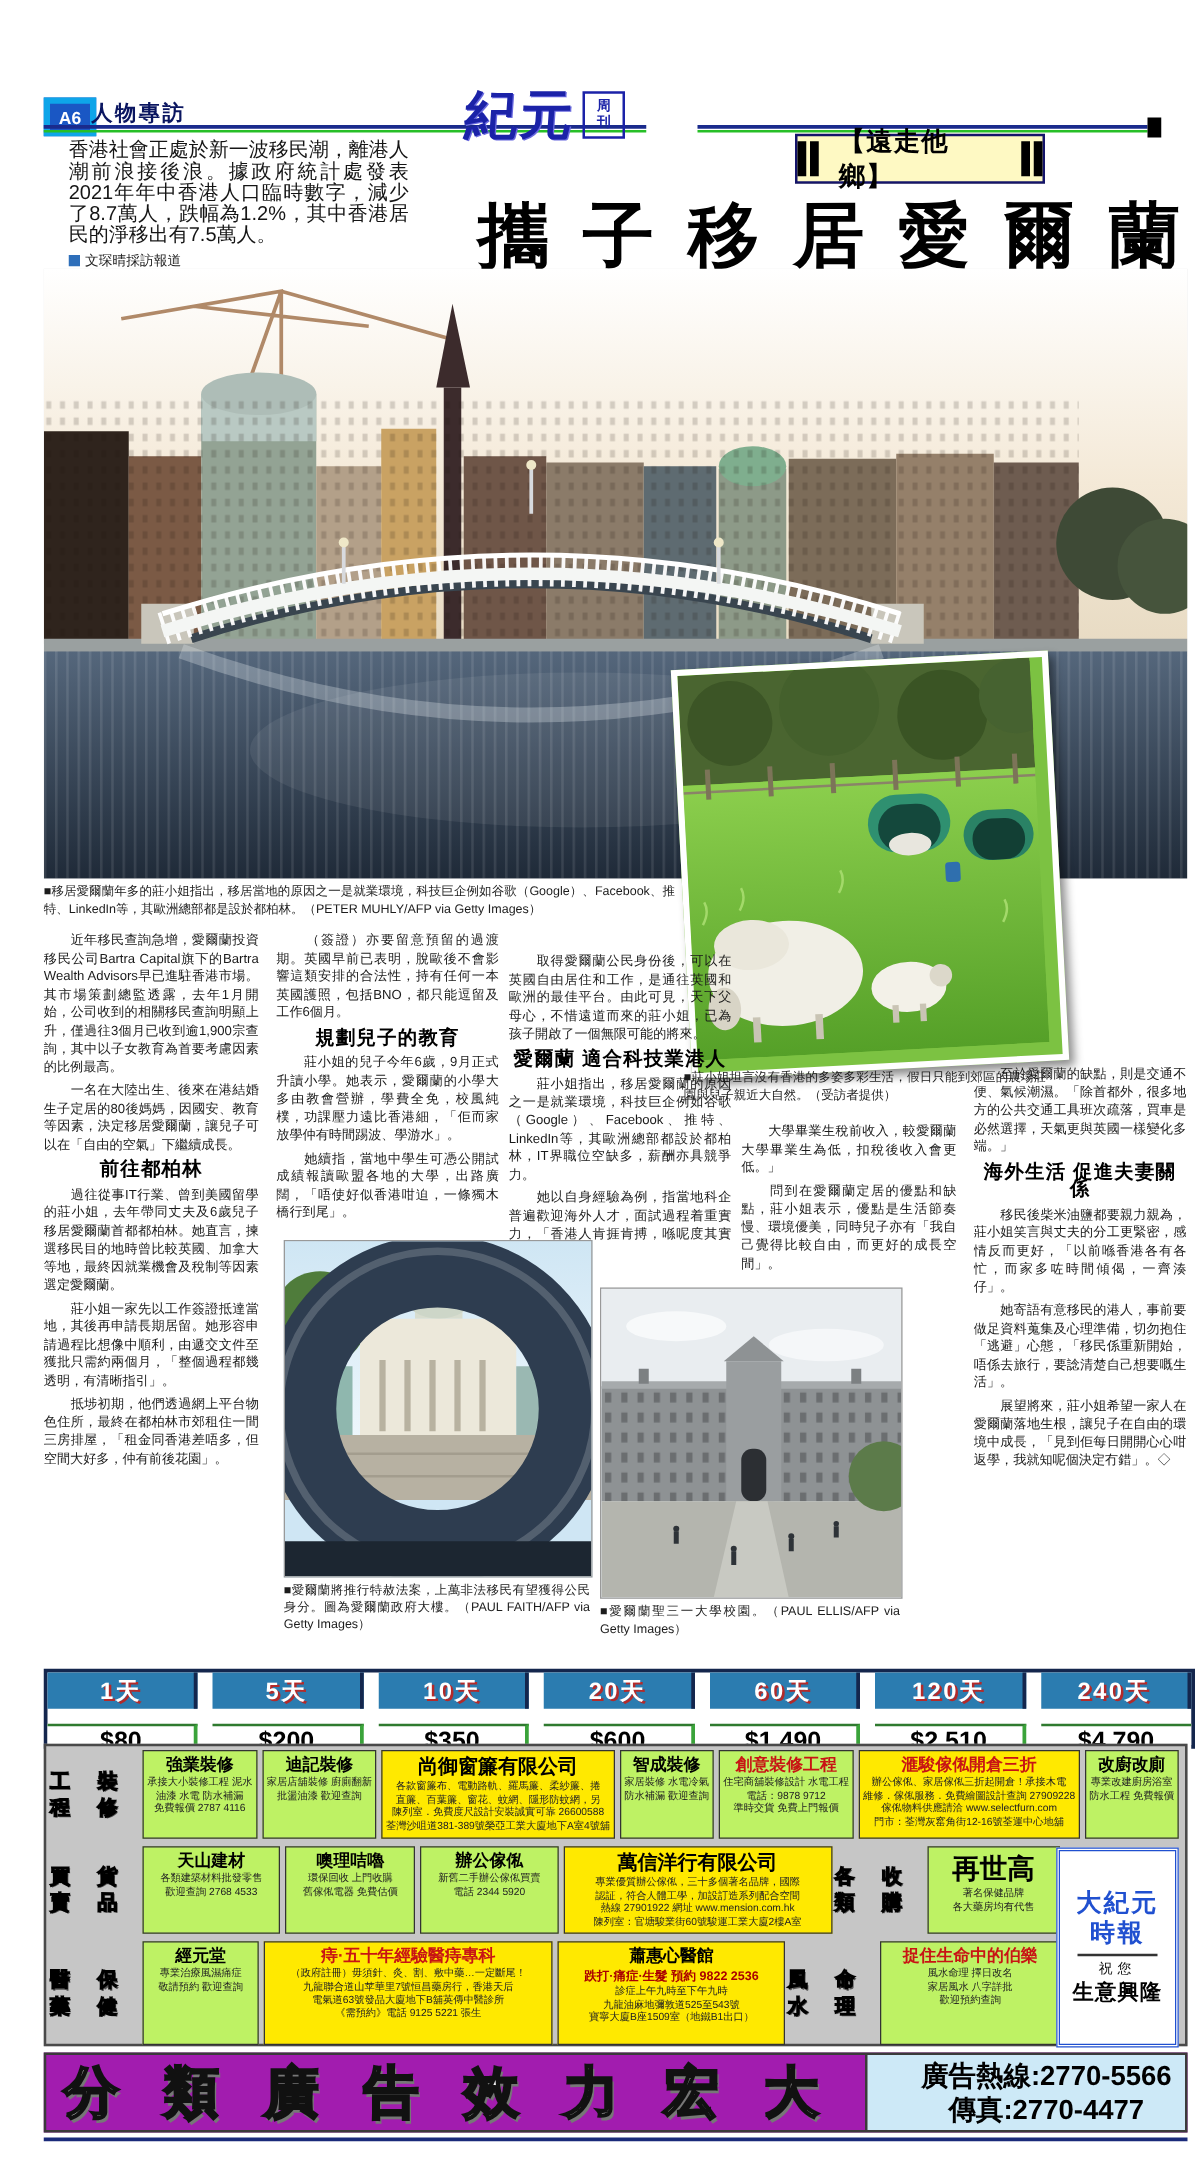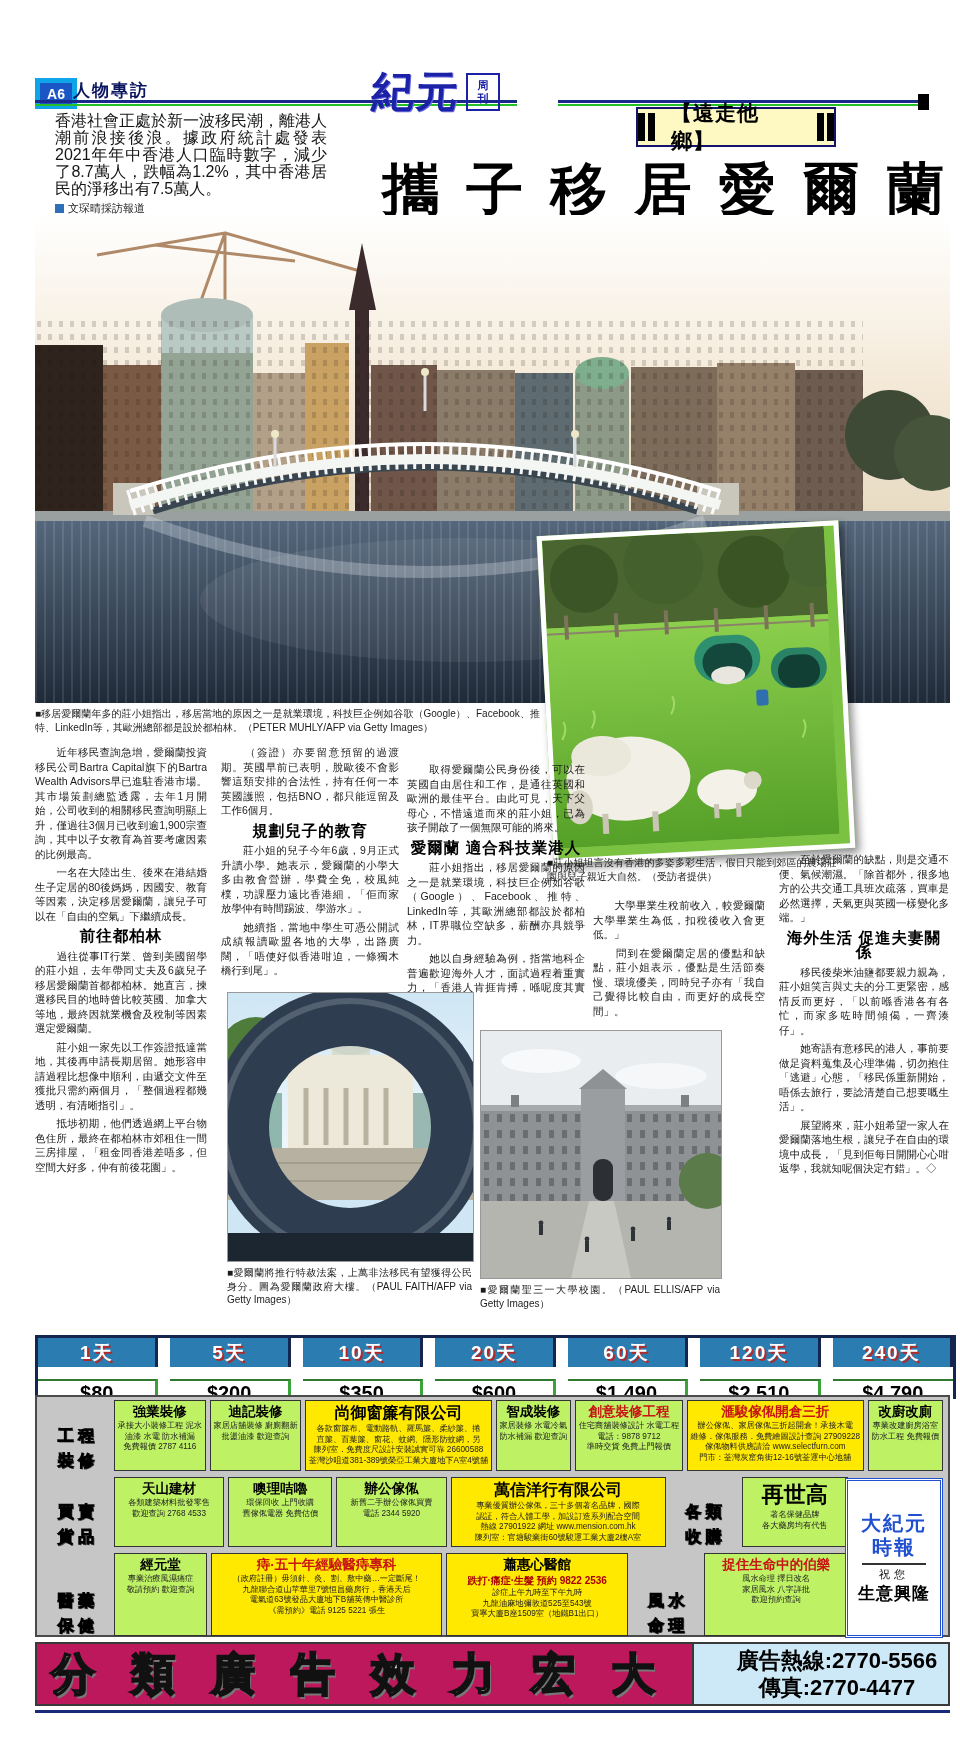--- a/index.html
+++ b/index.html
@@ -60,38 +60,38 @@
             text-shadow:2px 2px 0 #b32a2a;}
   .price .v{background:#fff;color:#000;font-weight:bold;font-size:20px;display:flex;align-items:center;
             justify-content:center;border-right:3px solid #3aa33a;border-top:2px solid #2f7a2f;}
   .price .h:last-child,.price .v:last-child{border-right:none;}
   
   .cls{left:35px;top:1395px;width:915px;height:242px;background:#c6c6c6;border:2px solid #4a4a4a;box-sizing:border-box;}
   .cls-row{display:flex;align-items:stretch;padding:2px 3px;box-sizing:border-box;}
   .r1{height:77px;}
   .r2{height:76px;padding-right:98px !important;}
   .r3{height:89px;padding-right:98px !important;}
-  .cat{flex:0 0 72px;display:flex;flex-direction:column;align-items:center;justify-content:flex-end;gap:4px;
+  .cat{flex:0 0 72px;display:flex;flex-direction:row;align-items:center;justify-content:flex-start;gap:4px;
        font-size:16px;font-weight:bold;color:#f2f2f2;-webkit-text-stroke:1px #000;text-shadow:1px 1px 0 #555;}
   .ad{background:#bef264;border:1px solid #333;margin:1px 2px;padding:2px 3px;overflow:hidden;box-sizing:border-box;
       display:flex;flex-direction:column;align-items:center;}
   .ad.yellow{background:#ffe900;}
   .ad-t{font-size:13.5px;font-weight:900;color:#000;white-space:nowrap;}
   .ad-t.big{font-size:16px;}
   .ad-t.red{color:#c81414;}
   .ad-sub{font-size:10px;font-weight:bold;color:#a00;}
   .ad-l{font-size:8.2px;line-height:10.5px;color:#222;white-space:nowrap;}
   .epoch{position:absolute;right:5px;top:81px;width:92px;height:154px;background:#fff;border:3px double #2050d0;
          display:flex;flex-direction:column;align-items:center;justify-content:center;}
   .epoch .n{font-size:20px;font-weight:900;color:#2050d0;letter-spacing:2px;line-height:24px;}
   .epoch .dash{width:70%;border-top:2px solid #333;margin:4px 0 2px;}
   .epoch .w{font-size:11px;color:#111;letter-spacing:4px;}
   .epoch .b{font-size:17px;font-weight:900;color:#000;letter-spacing:1px;}
   
-  .banner{left:35px;top:1642px;width:915px;height:64px;background:#be185d;border:2px solid #3a3a3a;
+  .banner{left:35px;top:1642px;width:915px;height:64px;background:#a21caf;border:2px solid #3a3a3a;
           box-sizing:border-box;display:flex;align-items:center;}
   .slogan{flex:1;padding-left:14px;font-size:44px;font-weight:900;letter-spacing:36px;white-space:nowrap;
           color:#f5f5f5;-webkit-text-stroke:2px #111;text-shadow:2px 3px 0 #777;}
   .contact{flex:0 0 256px;height:100%;background:#cde9f7;border-left:2px solid #3a3a3a;box-sizing:border-box;
            display:flex;flex-direction:column;align-items:center;justify-content:center;line-height:27px;padding-left:32px;}
   .contact .ln{font-size:22px;font-weight:900;color:#000;white-space:nowrap;}
   .banner-underline{left:35px;top:1710px;width:915px;height:3px;background:#1a2a7a;}
 </style>
 </head>
 <body>

